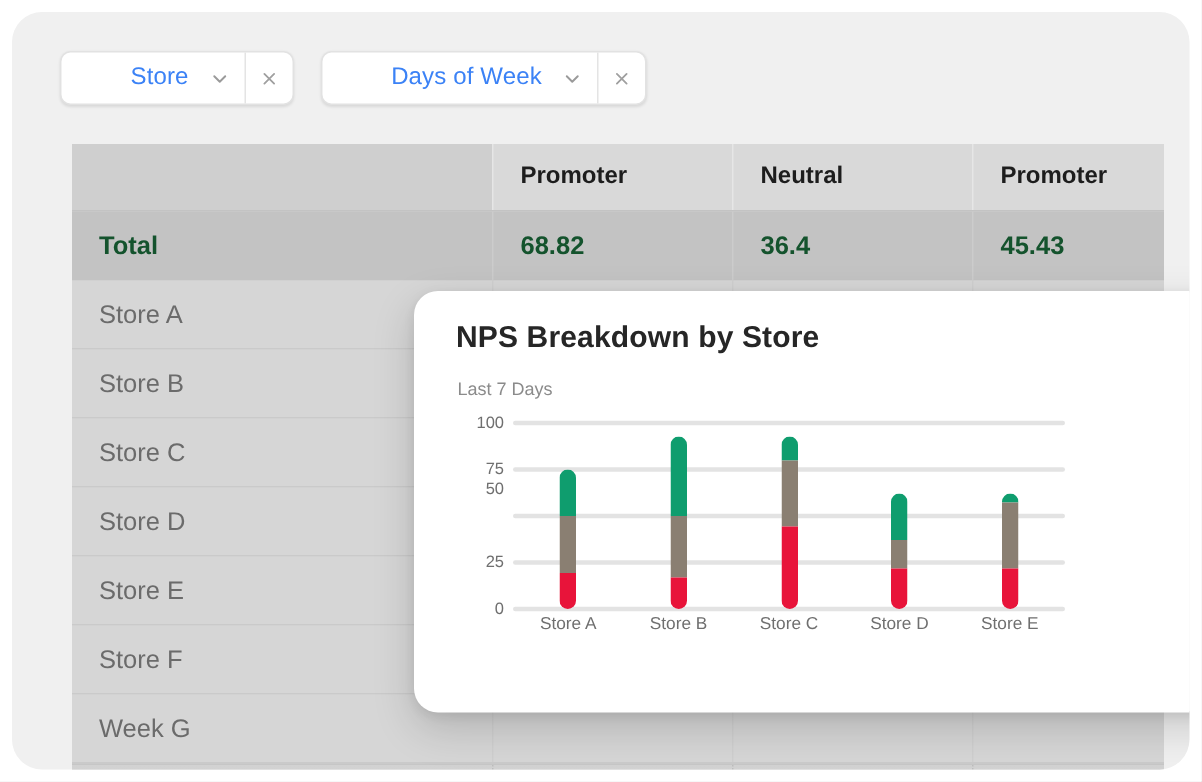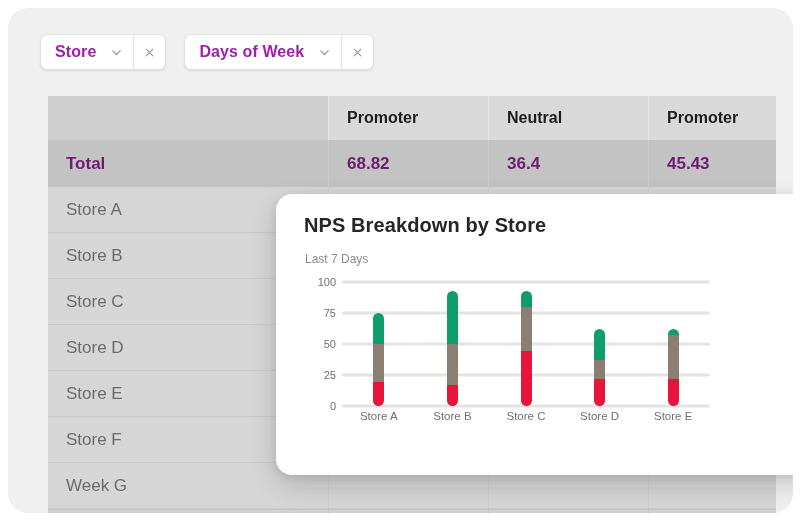--- a/index.html
+++ b/index.html
@@ -54,24 +54,25 @@
     box-shadow: 0 1px 2px rgba(0,0,0,0.10);
   }
   .chip-main {
     display: flex;
     align-items: center;
     padding: 0 10px 0 14px;
     gap: 14px;
   }
   .chip-label {
     font-size: 16px;
-    font-weight: bold;
-    color: #a21caf;
+    font-weight: normal;
+    color: #3b82f6;
     white-space: nowrap;
     letter-spacing: 0.1px;
+    margin-left: 32px;
   }
   .chev {
     width: 13px;
     height: 13px;
     display: block;
     color: #9a9a9a;
   }
   .chip-sep {
     width: 1px;
     background: #e4e4e4;
@@ -127,21 +128,21 @@
     border-left: 1px solid #e6e6e6;
     background: #d9d9d9;
   }
   .thead .c-name { background: #cfcfcf; }
 
   
   .trow-total {
     height: 46px;
     background: #c3c3c3;
   }
-  .trow-total .tcell { font-size: 17px; font-weight: bold; color: #701a75; }
+  .trow-total .tcell { font-size: 17px; font-weight: bold; color: #14532d; }
   .trow-total .c-metric,
   .trow-total .c-last { border-left: 1px solid #cccccc; }
 
   
   .trow-store {
     height: 46px;
     background: #d6d6d6;
     border-bottom: 1px solid #cacaca;
   }
   .trow-store .c-name {
@@ -383,21 +384,21 @@
     </div>
 
     <div class="chart-card">
       <div class="card-title">NPS Breakdown by Store</div>
       <div class="card-subtitle">Last 7 Days</div>
 
       <div class="plot">
         <div class="ylabels" id="ylabels">
             <div class="ylab" style="top: 124px;">0</div>
             <div class="ylab" style="top: 93px;">25</div>
-            <div class="ylab" style="top: 62px; margin-left: 16px;">50</div>
+            <div class="ylab" style="top: 44px; margin-left: 16px;">50</div>
             <div class="ylab" style="top: 31px;">75</div>
             <div class="ylab" style="top: 0px; margin-left: 32px;">100</div>
           </div>
         <div class="grid" id="grid">
             <div class="gridline" style="top: 124px;"></div>
             <div class="gridline" style="top: 93px;"></div>
             <div class="gridline" style="top: 62px;"></div>
             <div class="gridline" style="top: 31px;"></div>
             <div class="gridline" style="top: 0px;"></div>
           </div>

